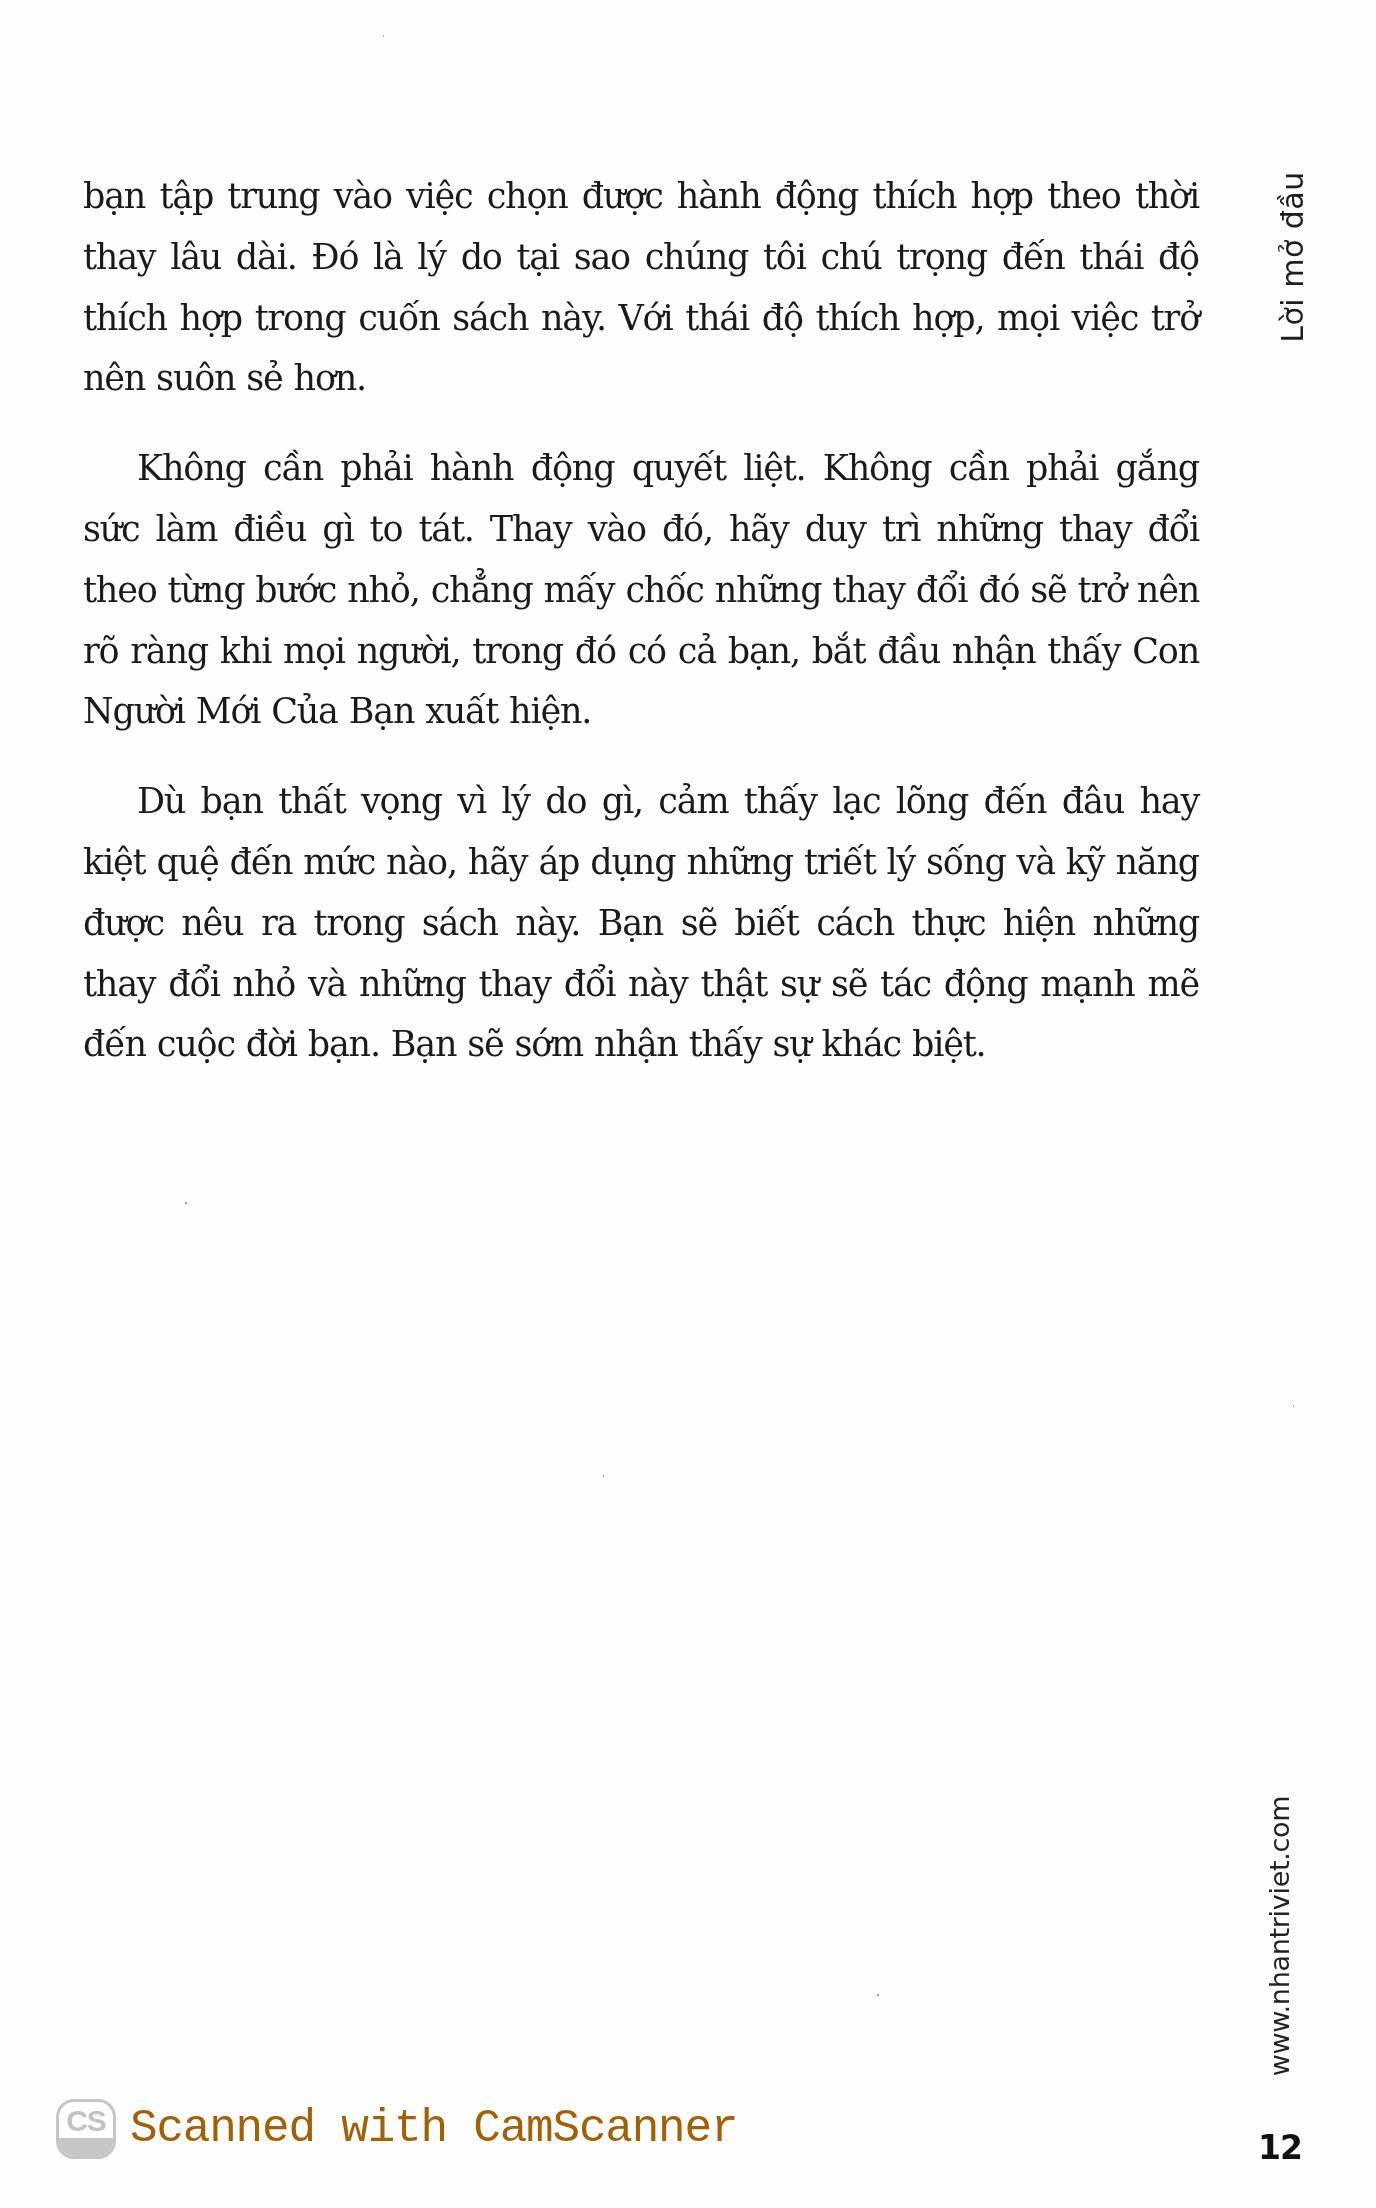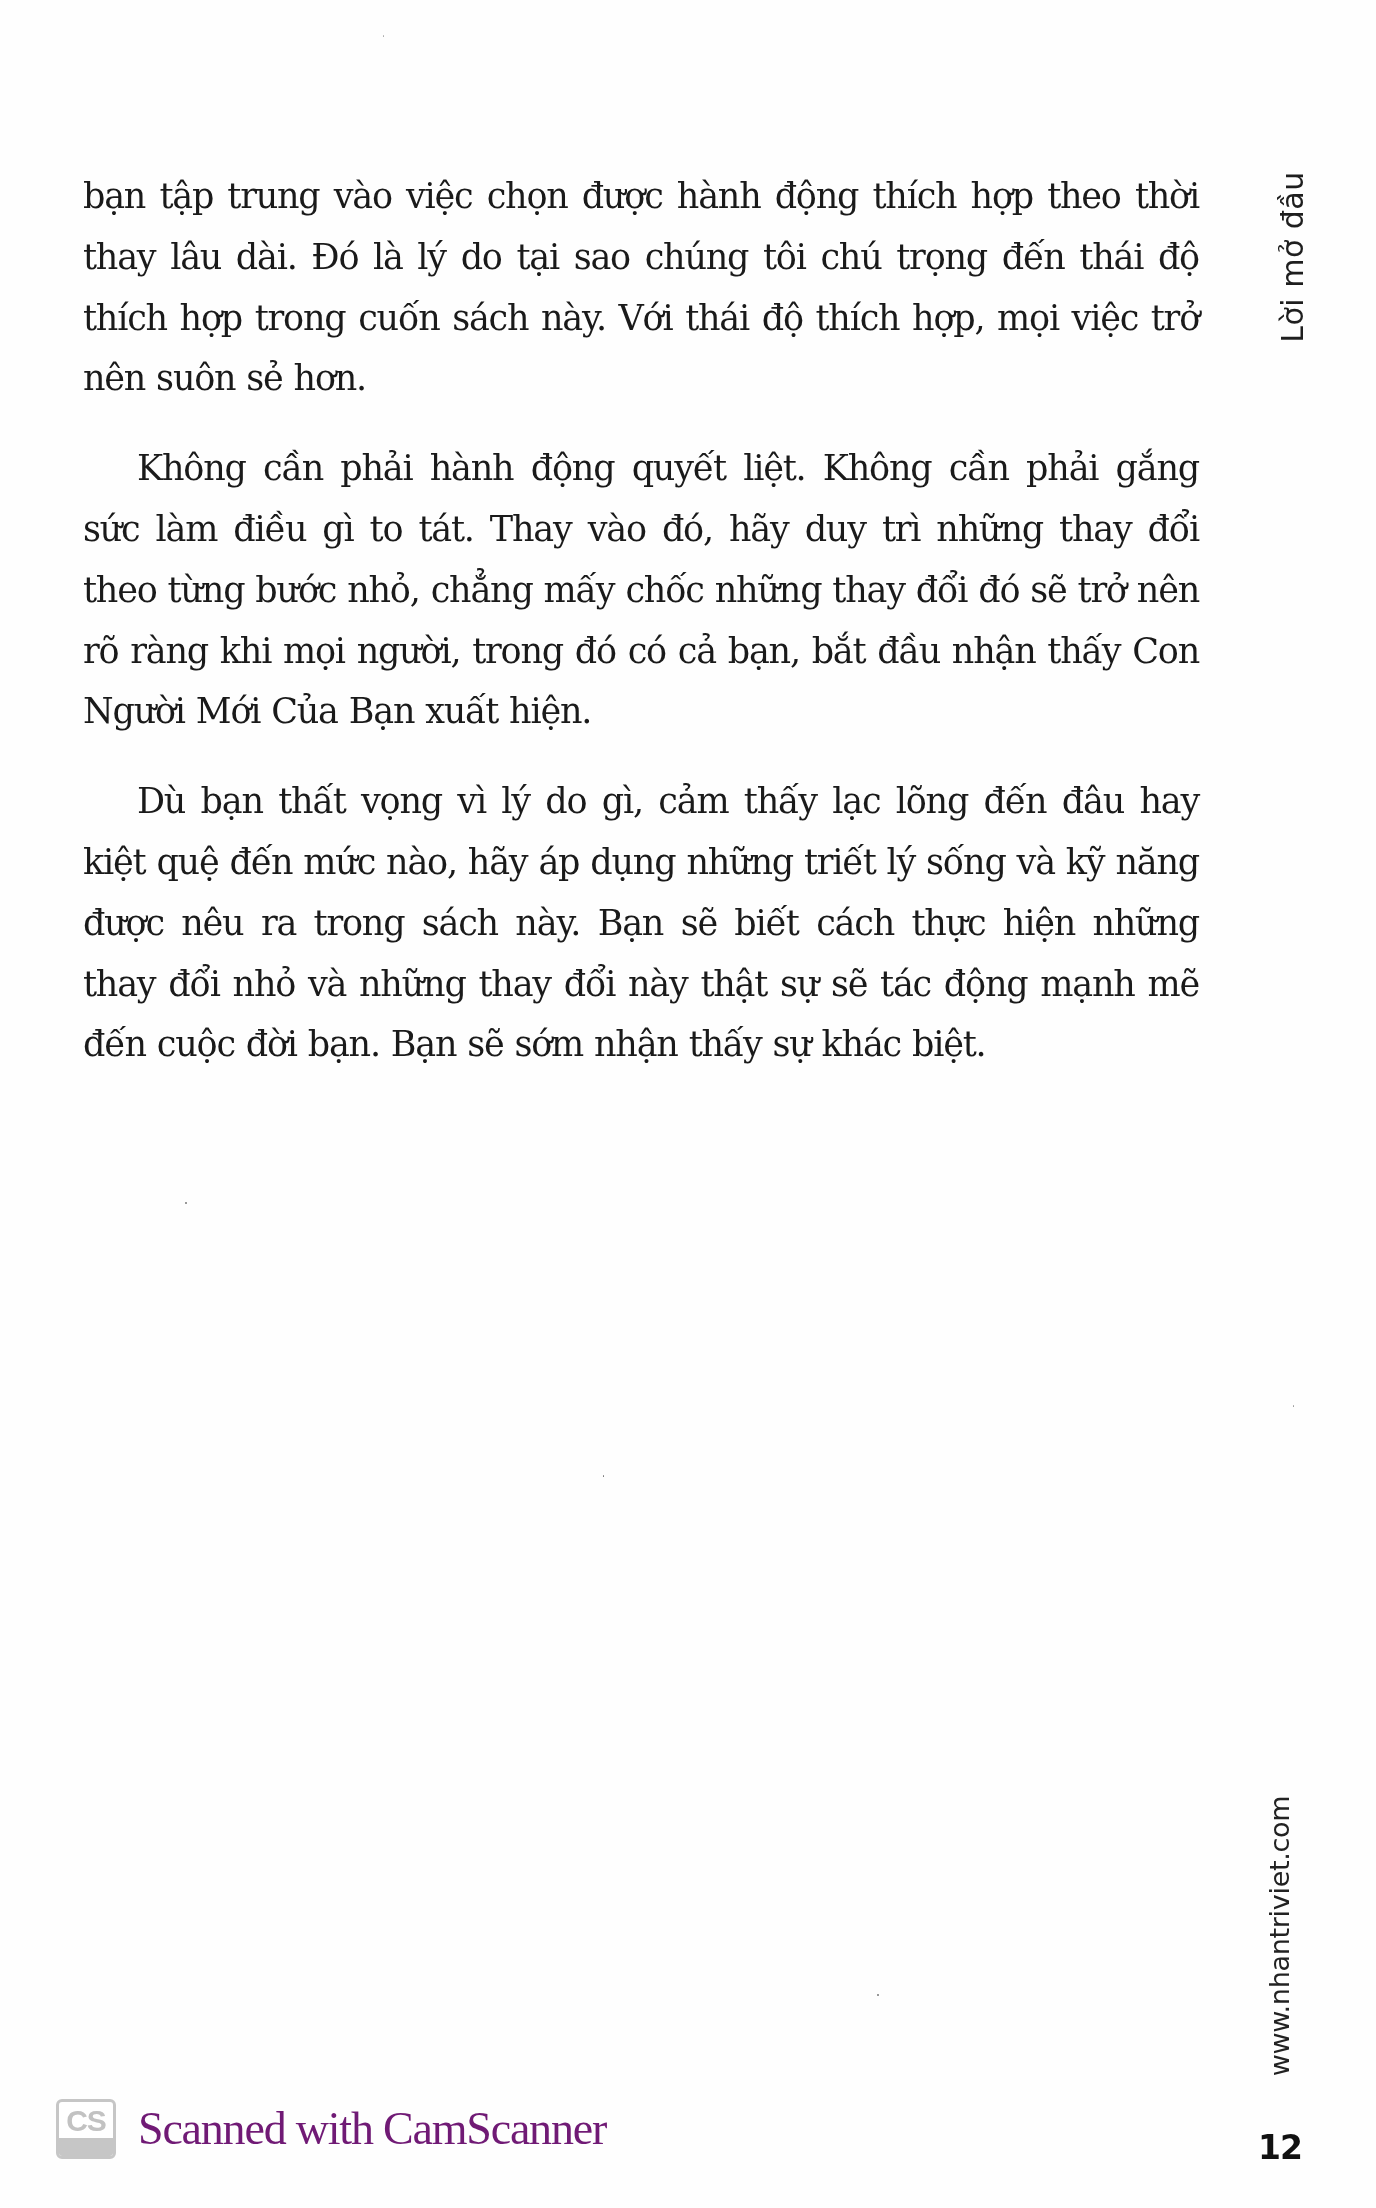--- a/index.html
+++ b/index.html
@@ -94,21 +94,21 @@
       left: 56px;
       top: 2098px;
       height: 62px;
       display: flex;
       align-items: center;
     }
     .cs-logo {
       width: 60px;
       height: 60px;
       border: 3px solid #c6c6c6;
-      border-radius: 6px;
+      border-radius: 18px;
       box-sizing: border-box;
       position: relative;
       overflow: hidden;
       background: #ffffff;
     }
     .cs-logo .cs-letters {
       position: absolute;
       left: 0; right: 0;
       top: 2px;
       text-align: center;
@@ -120,24 +120,24 @@
       letter-spacing: -1px;
     }
     .cs-logo .cs-bar {
       position: absolute;
       left: 0; right: 0;
       bottom: 0;
       height: 18px;
       background: #c6c6c6;
     }
     .watermark-text {
-      margin-left: 22px;
-      font-family: Liberation Serif, serif;
+      margin-left: 14px;
+      font-family: Liberation Mono, monospace;
       font-size: 46px;
-      color: #701a75;
+      color: #a16207;
       letter-spacing: -1.2px;
       line-height: 62px;
       white-space: nowrap;
     }
     .speck {
       position: absolute;
       width: 2px;
       height: 2px;
       background: #777;
       border-radius: 1px;

